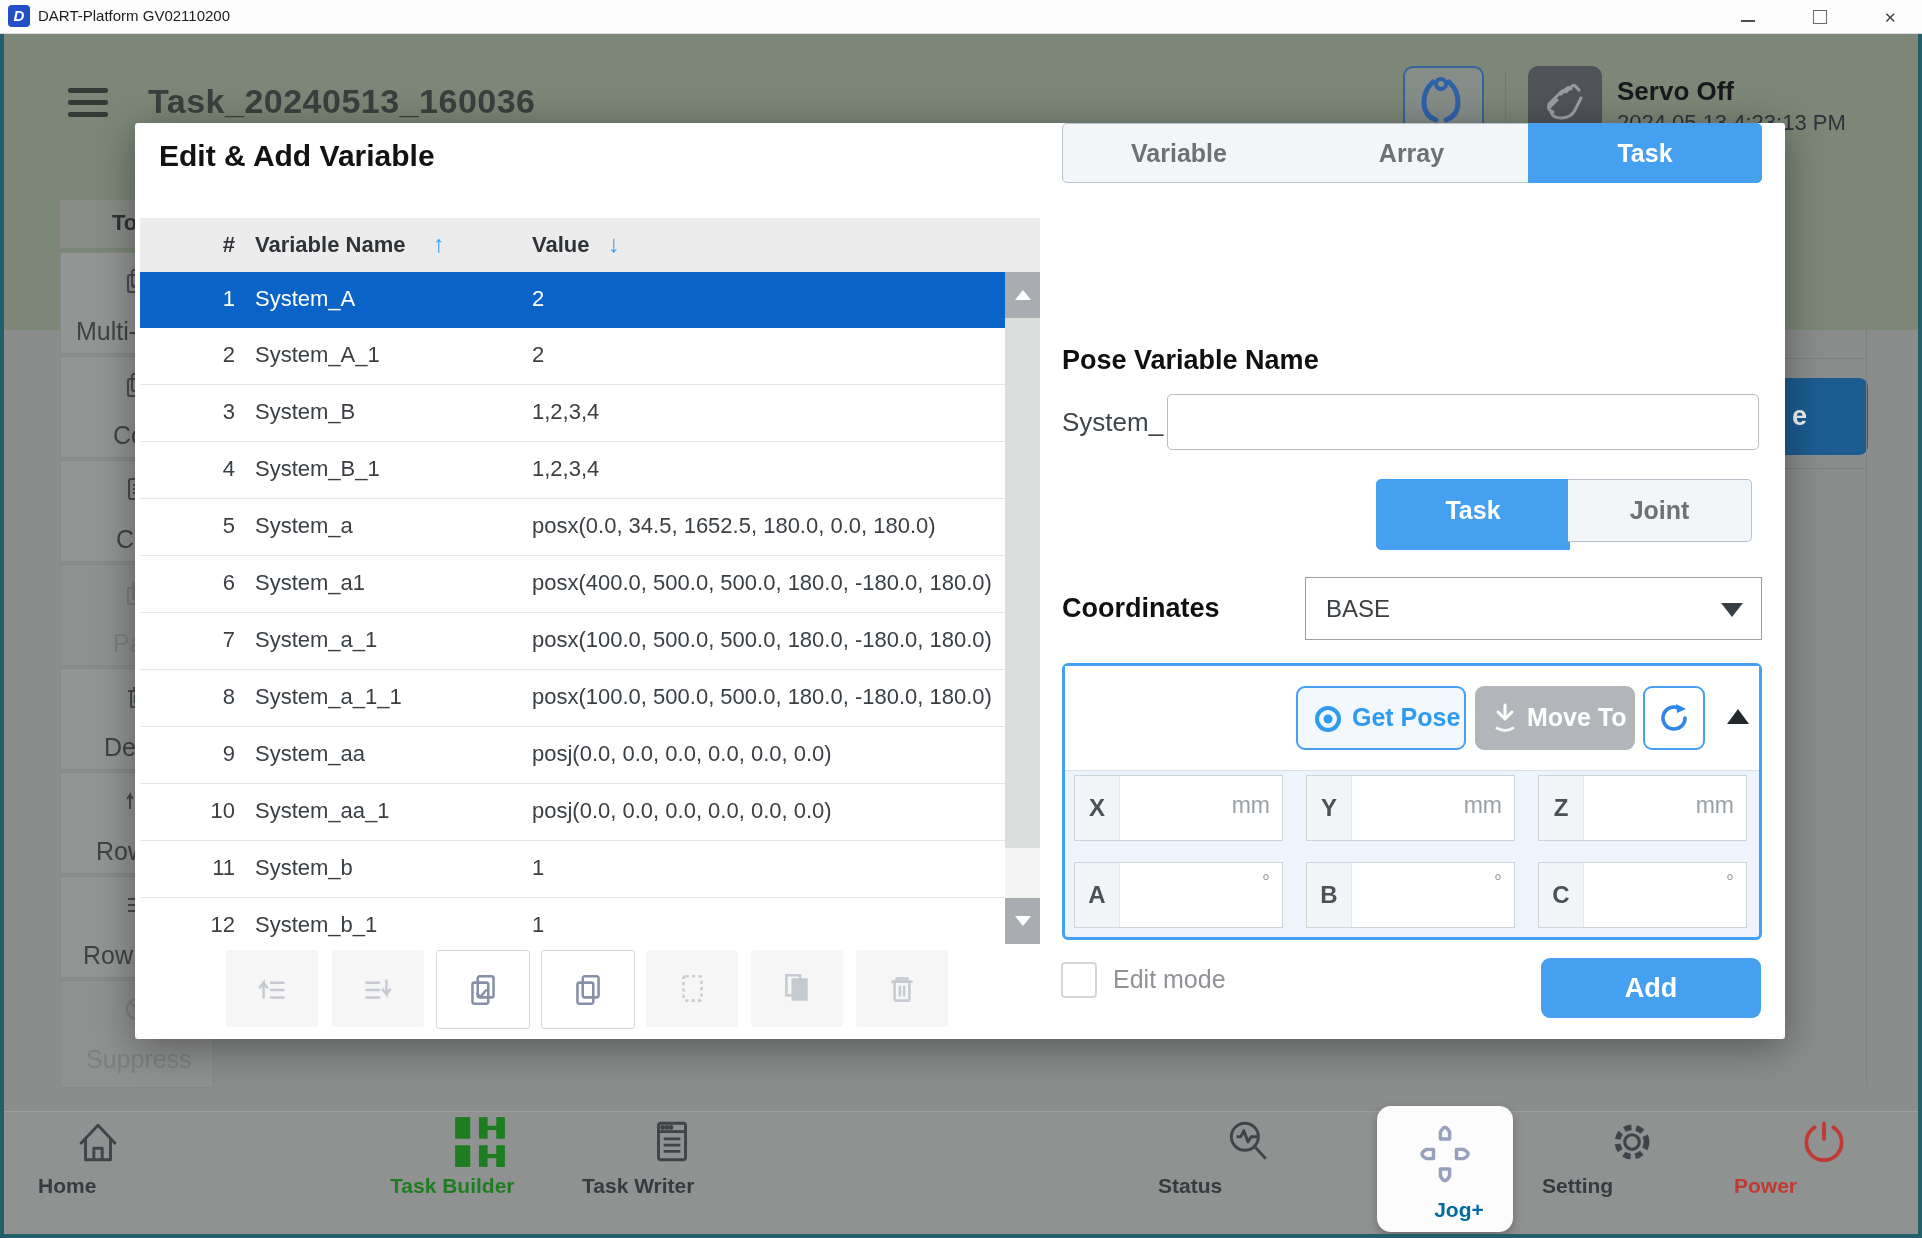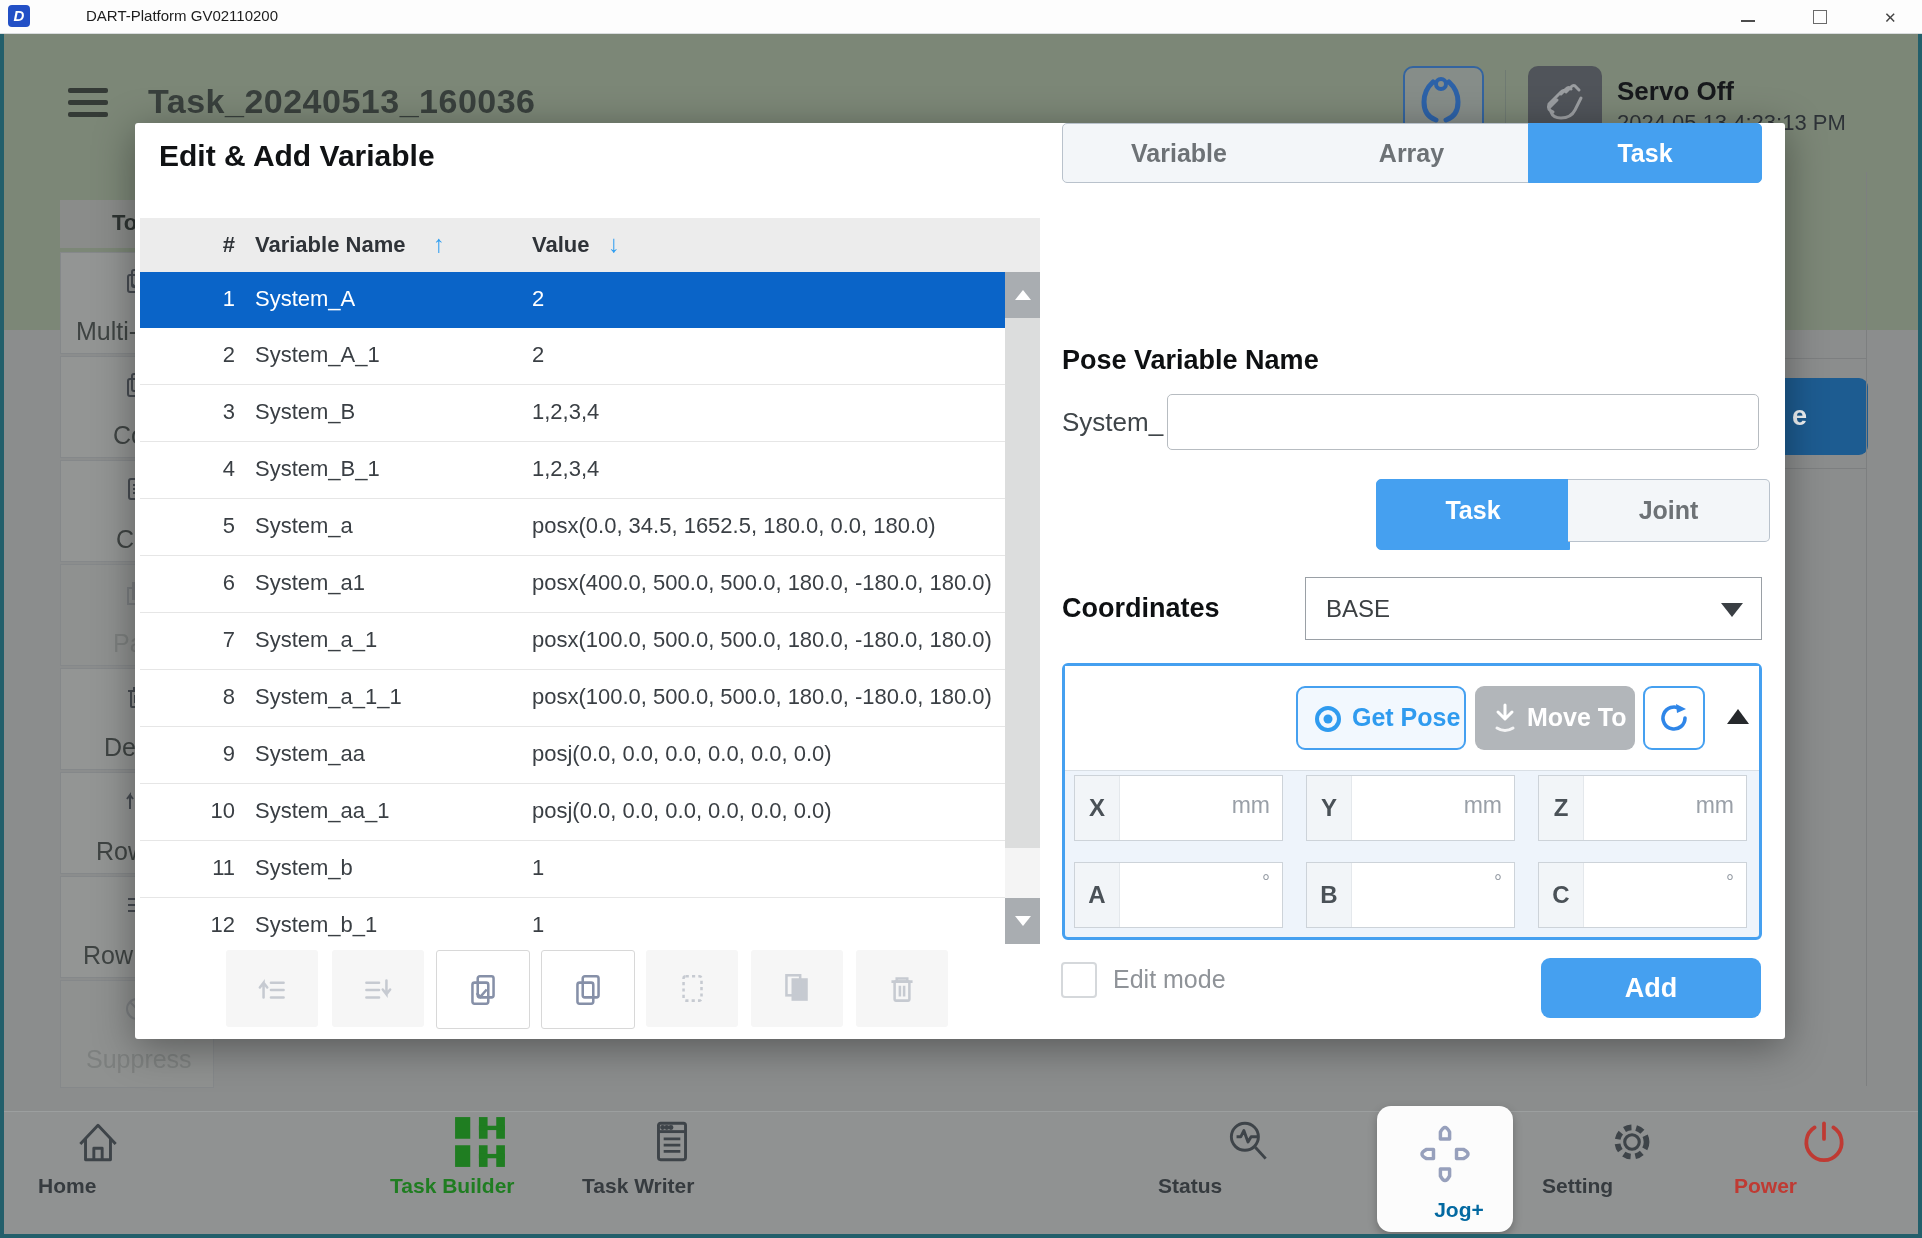--- a/index.html
+++ b/index.html
@@ -5,21 +5,21 @@
   html,body{margin:0;padding:0;}
   body{width:1922px;height:1238px;overflow:hidden;background:#8b8d8d;
        font-family:"Liberation Sans","DejaVu Sans",sans-serif;-webkit-font-smoothing:antialiased;}
   .abs{position:absolute;}
   #stage{position:relative;width:1922px;height:1238px;}
 
   
   #titlebar{left:0;top:0;width:1922px;height:33px;background:#fdfdfd;border-bottom:1px solid #d9dcde;z-index:50;}
   #logo{left:8px;top:5px;width:22px;height:22px;background:#2350c6;border-radius:4px;color:#fff;
         font-size:15px;font-weight:bold;font-style:italic;text-align:center;line-height:22px;}
-  #apptitle{left:38px;top:7px;font-size:15px;color:#1d1d1d;margin-left:48px;}
+  #apptitle{left:38px;top:7px;font-size:15px;color:#1d1d1d;}
   .winbtn{top:6px;width:30px;height:22px;}
   .min-glyph{left:8px;top:14px;width:14px;height:0;border-top:2px solid #4c4c4c;position:absolute;}
   .max-glyph{left:8px;top:4px;width:12px;height:12px;border:1.5px solid #6a6a6a;position:absolute;}
   .x-glyph{left:7px;top:3px;position:absolute;font-size:15px;color:#444;}
 
   
   .frame{background:#235f6b;z-index:40;}
 
   
   #bg-header{left:4px;top:33px;width:1914px;height:297px;background:#7c8777;}
@@ -103,21 +103,21 @@
   #seg-variable{left:927px;width:234px;border-radius:5px 0 0 5px;}
   #seg-array{left:1160px;width:234px;border-left:none;}
   #seg-pose{left:1393px;width:234px;border-radius:0 5px 5px 0;}
 
   #pose-name-title{left:927px;top:222px;font-size:27px;font-weight:bold;color:#0e1012;}
   #name-prefix{left:927px;top:284px;font-size:26px;color:#3f4549;}
   #name-input{left:1032px;top:271px;width:592px;height:56px;box-sizing:border-box;border:1px solid #b7bcc1;
               border-radius:5px;background:#fff;font-size:24px;padding:0 14px;color:#333;outline:none;}
 
   #seg-task{left:1241px;top:356px;width:194px;height:71px;line-height:61px;border-radius:5px 0 0 5px;}
-  #seg-joint{left:1433px;top:356px;width:202px;height:63px;line-height:61px;border-left:none;border-radius:0 5px 5px 0;}
+  #seg-joint{left:1433px;top:356px;width:184px;height:63px;line-height:61px;border-left:none;border-radius:0 5px 5px 0;}
 
   #coords-label{left:927px;top:470px;font-size:27px;font-weight:bold;color:#0e1012;}
   #coords-select{left:1170px;top:454px;width:457px;height:63px;box-sizing:border-box;border:1px solid #9aa0a6;
                  background:#fff;font-size:24px;color:#3c4043;line-height:61px;padding-left:20px;}
   #coords-caret{left:1586px;top:480px;width:0;height:0;border-left:11px solid transparent;
                 border-right:11px solid transparent;border-top:14px solid #3a3f44;}
 
   #pose-group{left:927px;top:540px;width:700px;height:277px;box-sizing:border-box;border:3px solid #45a0f0;
               border-radius:6px;background:#eef4fb;}
   #pose-top{left:930px;top:543px;width:694px;height:104px;background:#ffffff;border-bottom:1px solid #d9dfe5;}

